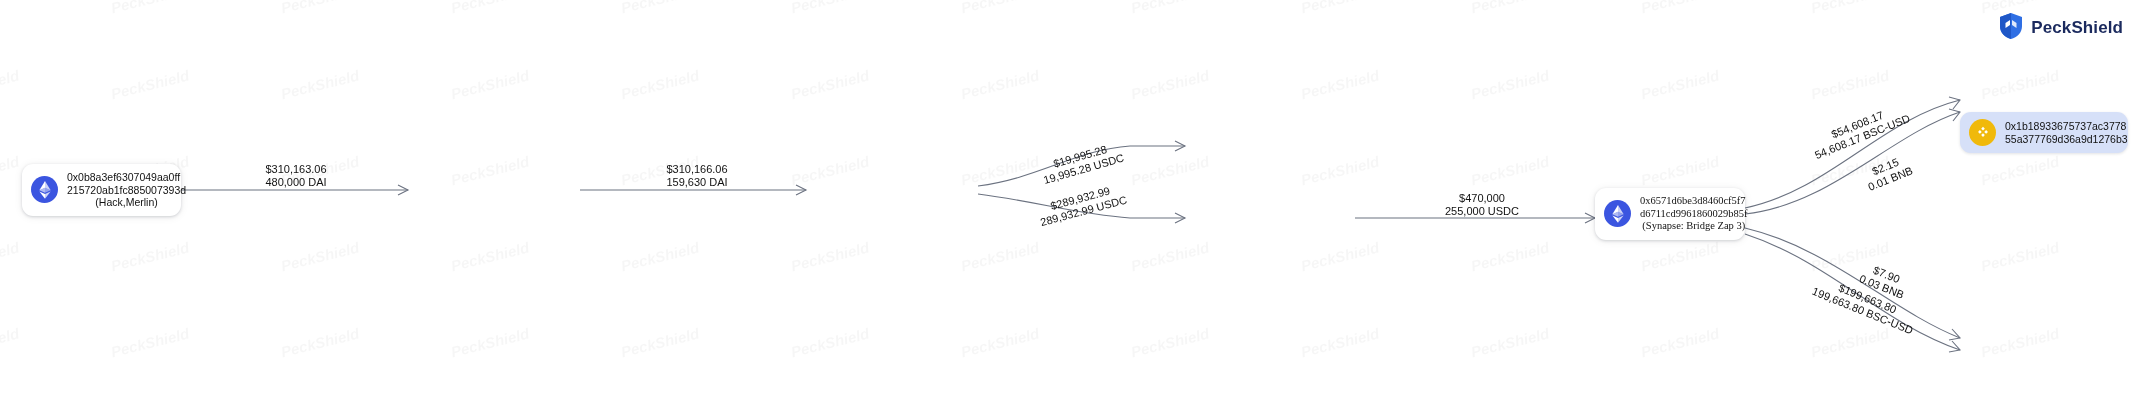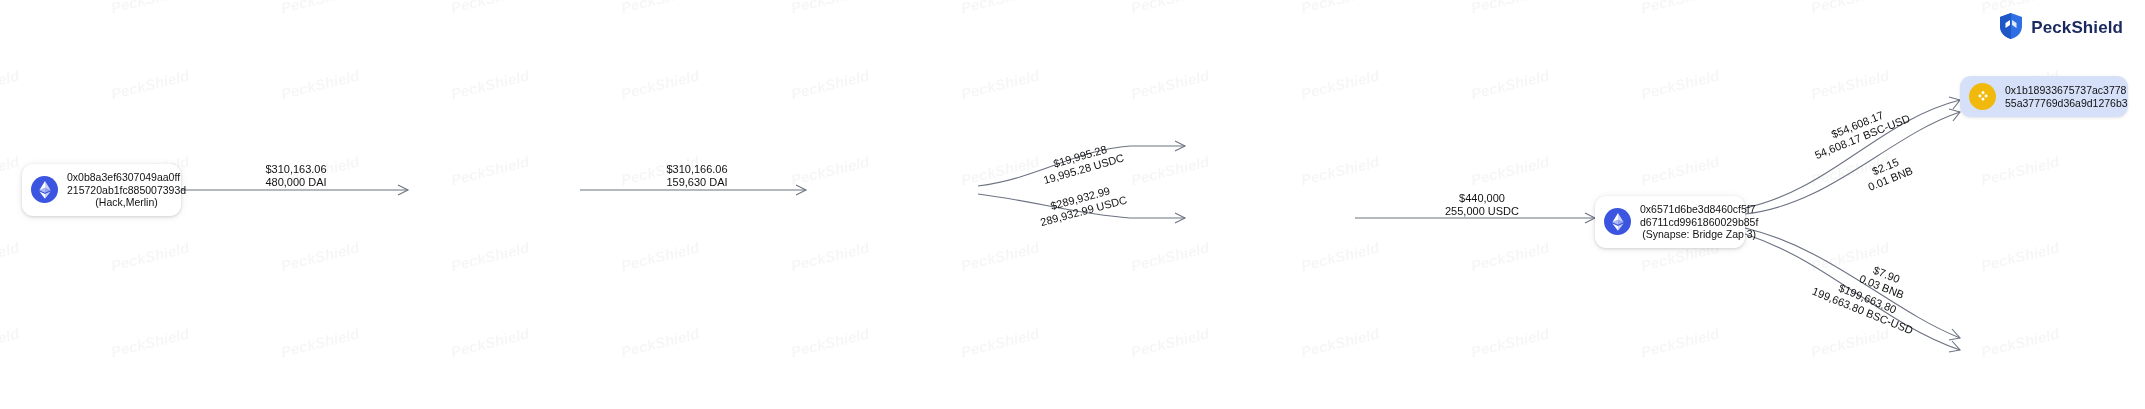--- a/index.html
+++ b/index.html
@@ -82,20 +82,21 @@
     gap: 9px;
     padding: 7px 11px 7px 9px;
     border-radius: 11px;
     background: #ffffff;
     box-shadow: 0 1px 3px rgba(16, 24, 40, 0.16), 0 1px 8px rgba(16, 24, 40, 0.08);
     box-sizing: border-box;
   }
   .node.highlight {
     background: #d6e0f8;
     box-shadow: 0 1px 3px rgba(16, 24, 40, 0.12);
+    margin-top: 36px;
   }
   .node-text {
     font-size: 10.5px;
     line-height: 12.5px;
     color: #111111;
     white-space: nowrap;
   }
   .node-text .line { display: block; }
   .node-text .tag { display: block; text-align: center; }
 
@@ -263,21 +264,21 @@
       <span class="line">0x0b8a3ef6307049aa0ff</span>
       <span class="line">215720ab1fc885007393d</span>
       <span class="tag">(Hack,Merlin)</span>
     </span>
   </div>
 
 
 
 
 
-  <div class="node" id="node-n6" style="left:1595px; top:196px; width:150px;">
+  <div class="node" id="node-n6" style="left:1595px; top:188px; width:150px;font-family:Liberation Serif, serif;">
     <span class="token eth">
       <svg width="14" height="18" viewBox="0 0 16 24" aria-hidden="true">
         <polygon points="8,0 8,9 15.5,12.4" fill="#ffffff" opacity="0.75"></polygon>
         <polygon points="8,0 0.5,12.4 8,9" fill="#ffffff"></polygon>
         <polygon points="8,17.2 8,23.8 15.5,13.9" fill="#ffffff" opacity="0.75"></polygon>
         <polygon points="8,23.8 8,17.2 0.5,13.9" fill="#ffffff"></polygon>
         <polygon points="8,15.8 15.5,12.4 8,9" fill="#ffffff" opacity="0.45"></polygon>
         <polygon points="0.5,12.4 8,15.8 8,9" fill="#ffffff" opacity="0.6"></polygon>
       </svg>
     </span>
@@ -318,21 +319,21 @@
     <span>$19,995.28</span>
     <span class="l2">19,995.28 USDC</span>
   </div>
 
   <div class="edge-label" style="left:1016px; top:192px; width:132px; transform:rotate(-15deg); transform-origin:center;">
     <span>$289,932.99</span>
     <span class="l2">289,932.99 USDC</span>
   </div>
 
   <div class="edge-label" style="left:1428px; top:192px; width:108px;">
-    <span>$440,000</span>
+    <span>$470,000</span>
     <span class="l2">255,000 USDC</span>
   </div>
 
   <div class="edge-label" style="left:1790px; top:118px; width:140px; transform:rotate(-22deg); transform-origin:center;">
     <span>$54,608.17</span>
     <span class="l2">54,608.17 BSC-USD</span>
   </div>
 
   <div class="edge-label" style="left:1852px; top:160px; width:72px; transform:rotate(-22deg); transform-origin:center;">
     <span>$2.15</span>

